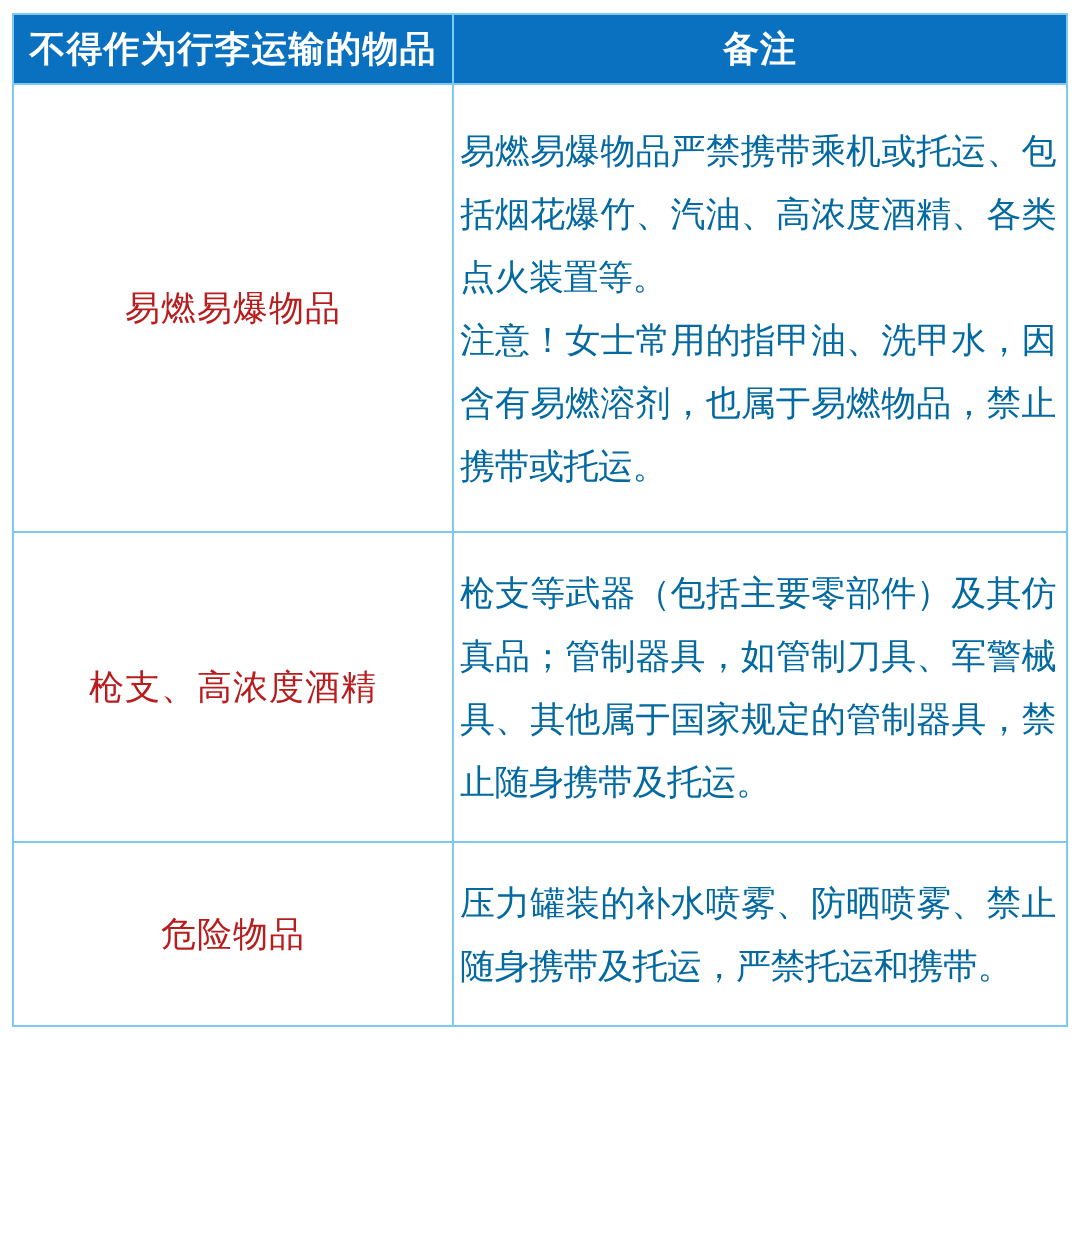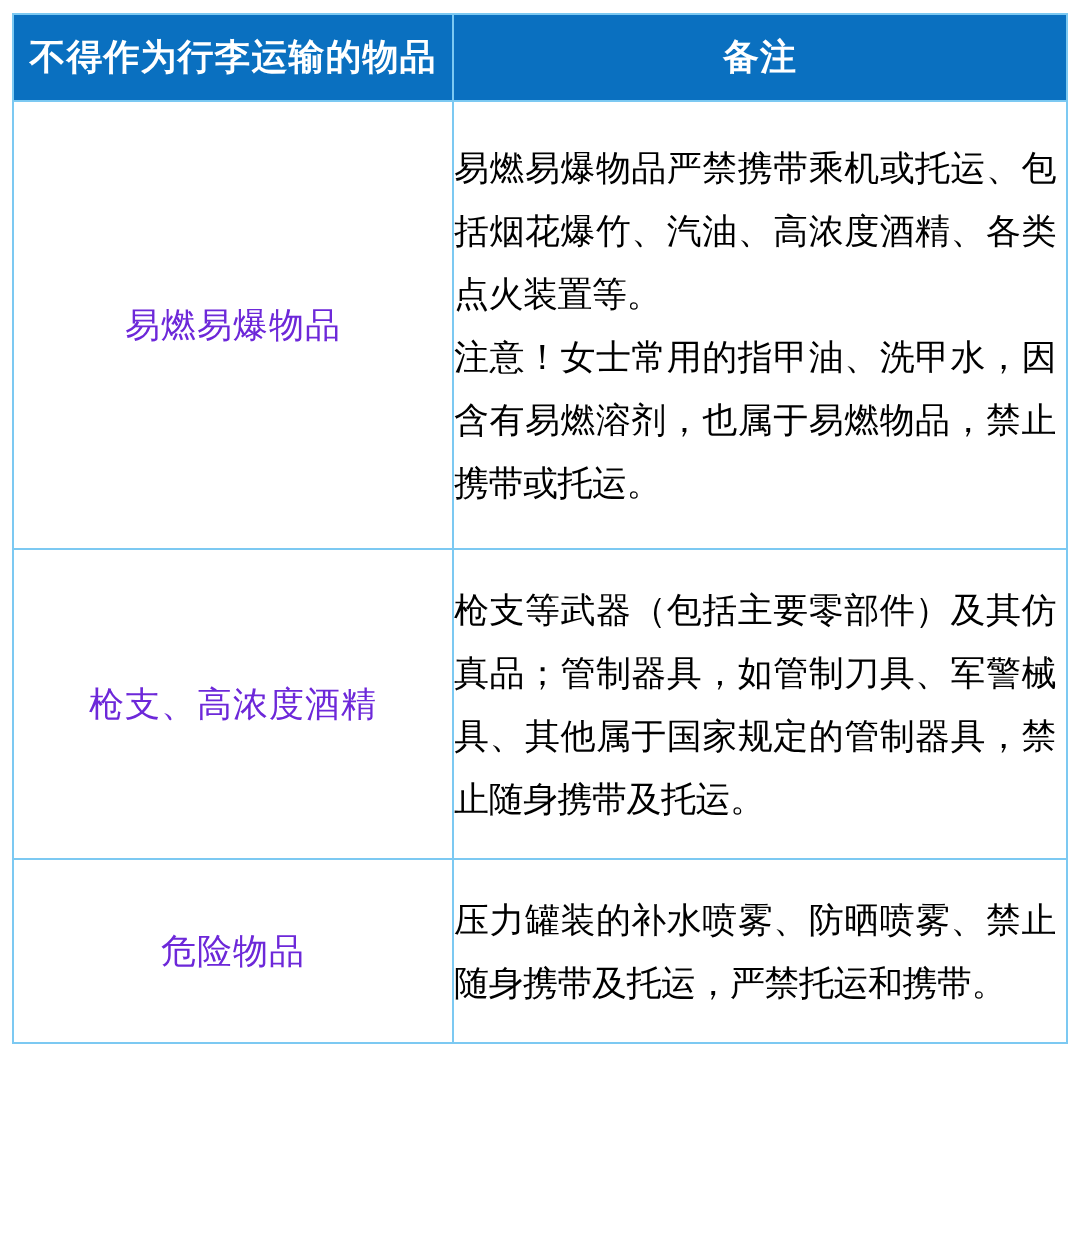--- a/index.html
+++ b/index.html
@@ -20,44 +20,44 @@
     top: 13px;
     width: 1054px;
     border-collapse: collapse;
     table-layout: fixed;
   }
   col.col-item   { width: 440px; }
   col.col-remark { width: 614px; }
   th, td {
     border: 2px solid #7cc9f2;
   }
-  tr.header-row { height: 87px; }
+  tr.header-row { height: 70px; }
   tr.header-row th {
     background: #0a70c0;
     color: #ffffff;
     font-size: 36px;
     font-weight: bold;
     text-align: center;
     vertical-align: middle;
     letter-spacing: 1px;
   }
   td.item-cell {
     text-align: center;
     vertical-align: middle;
     font-size: 35px;
     font-weight: 500;
-    color: #6d28d9;
+    color: #b91c1c;
     letter-spacing: 1px;
   }
   td.remark-cell {
     vertical-align: middle;
-    padding: 28px 10px 28px 0;
+    padding: 28px 10px 28px 6px;
     font-size: 35px;
     font-weight: 500;
-    color: #000000;
+    color: #0369a1;
     line-height: 63px;
   }
   td.remark-cell p {
     text-align: justify;
     text-justify: inter-character;
     letter-spacing: -0.5px;
     word-break: break-all;
   }
   tr.row-1 { height: 448px; }
   tr.row-2 { height: 307px; }

